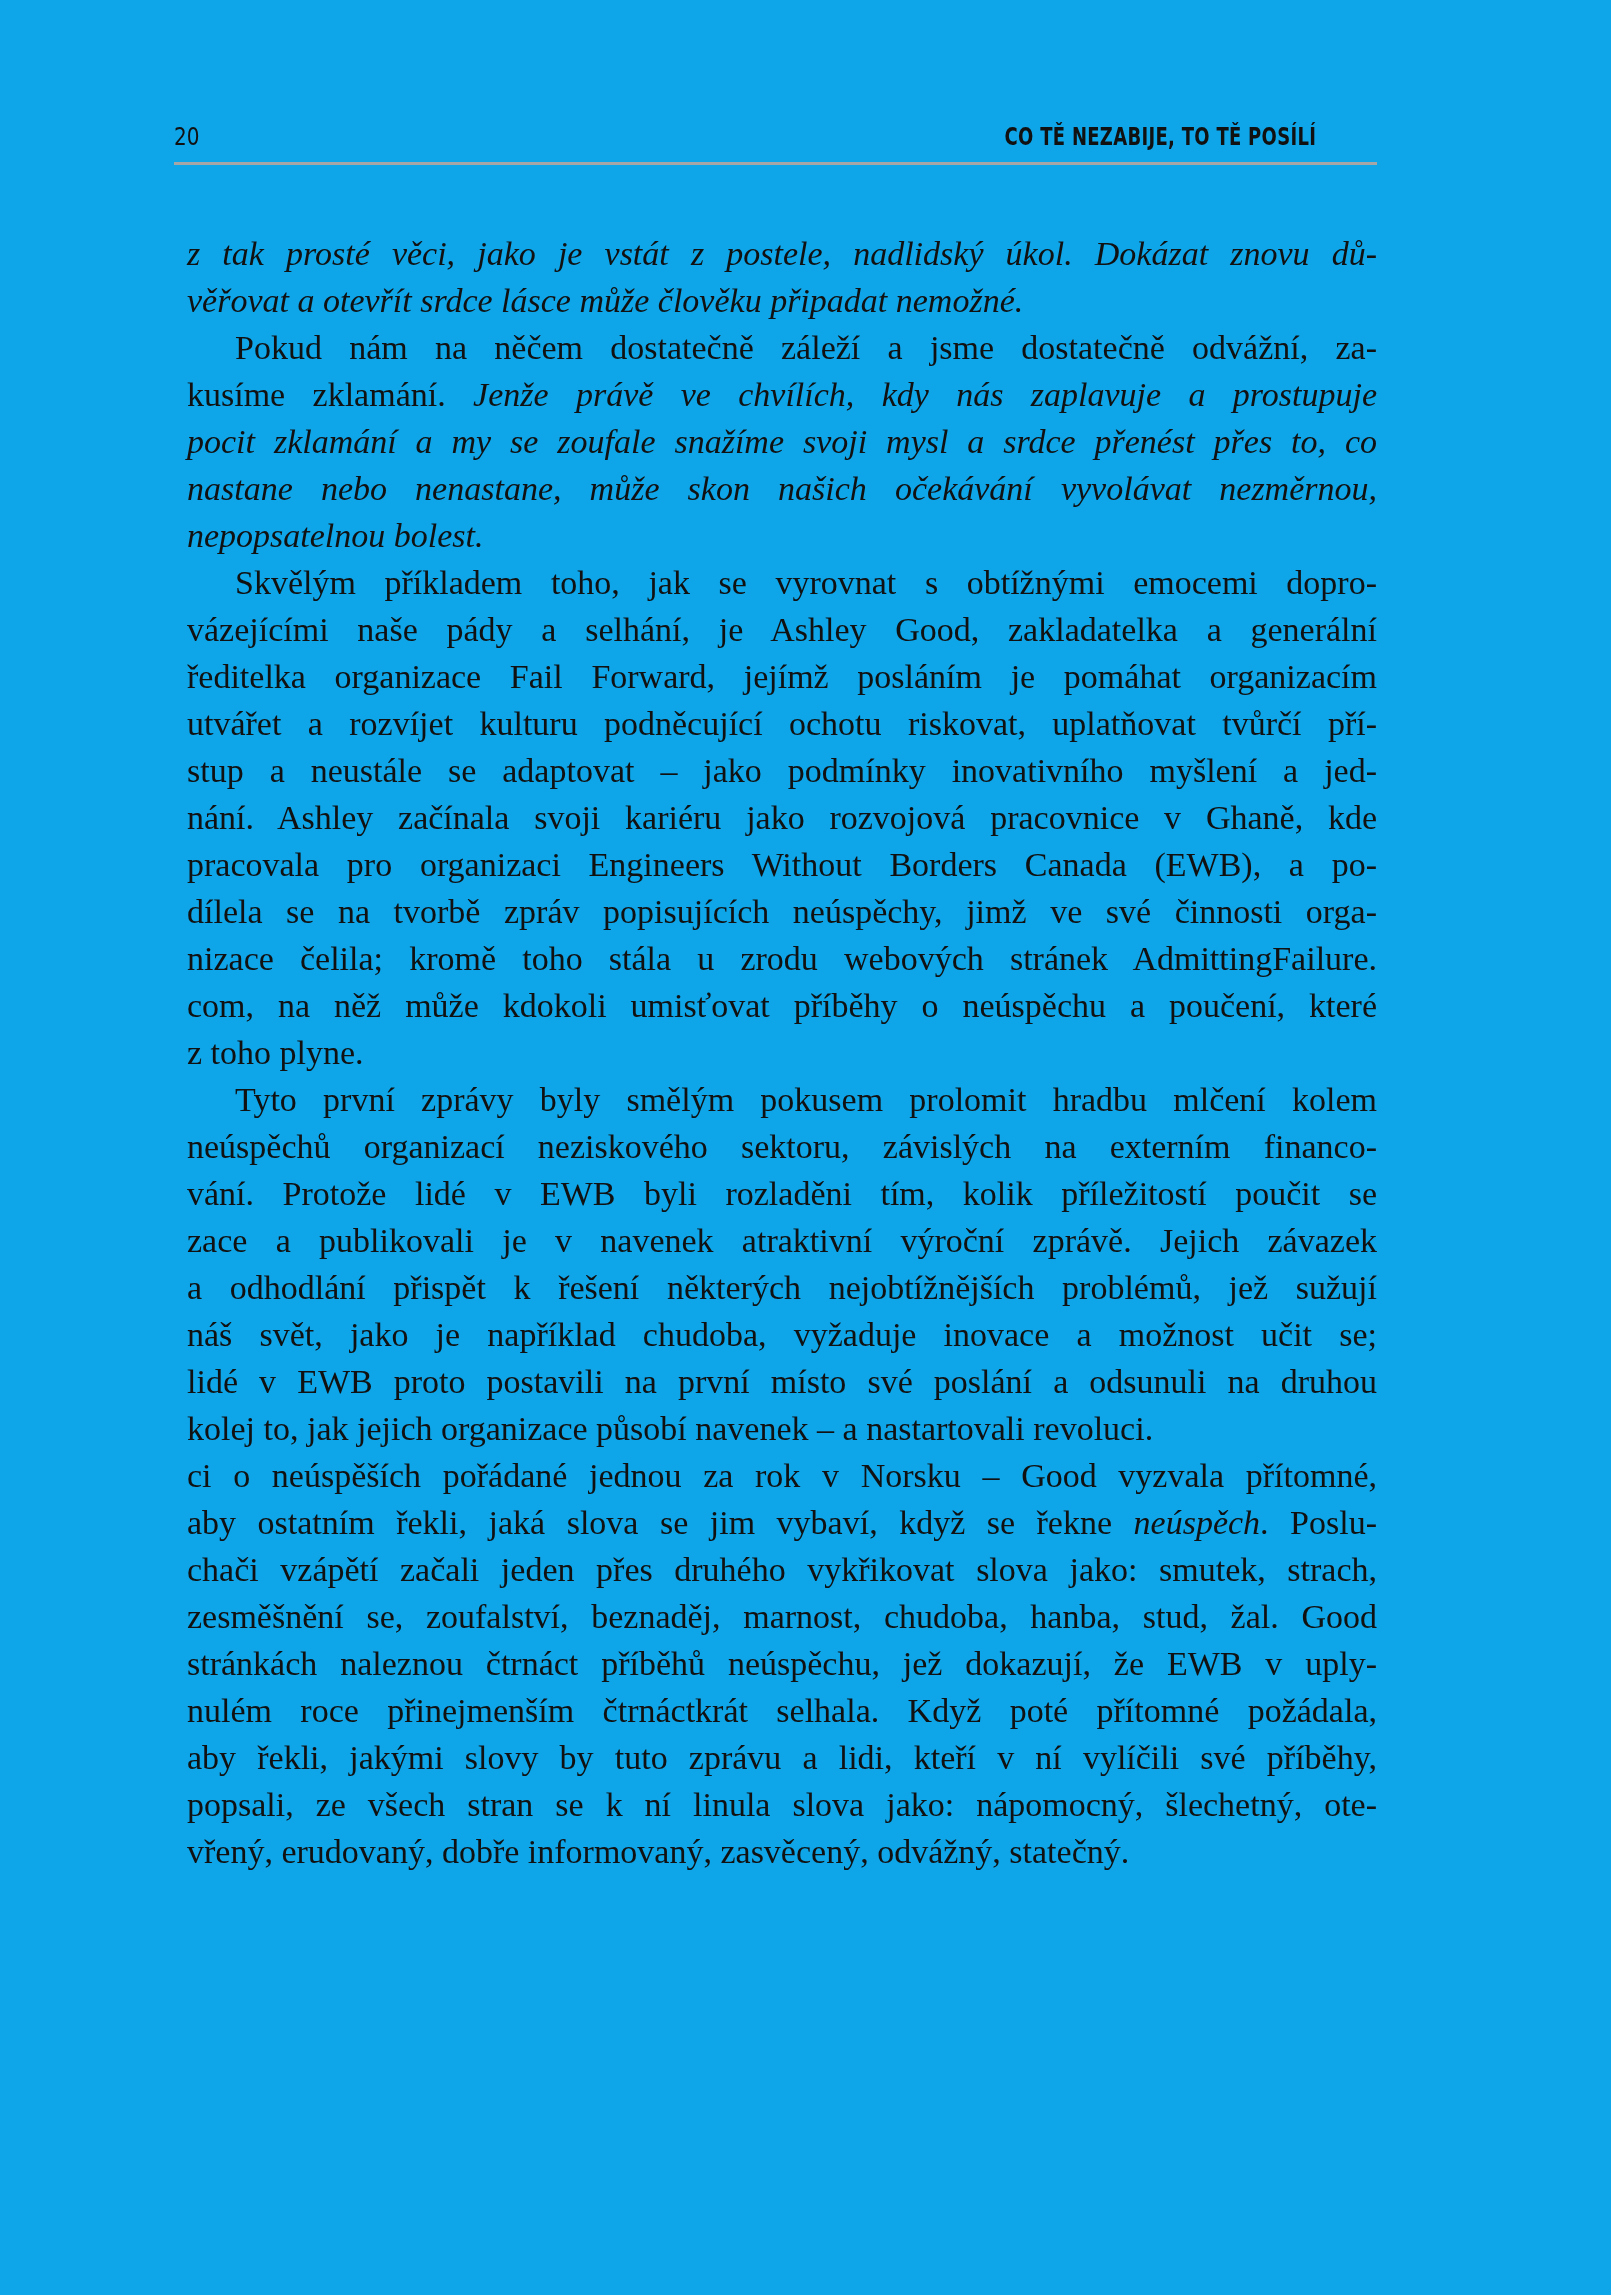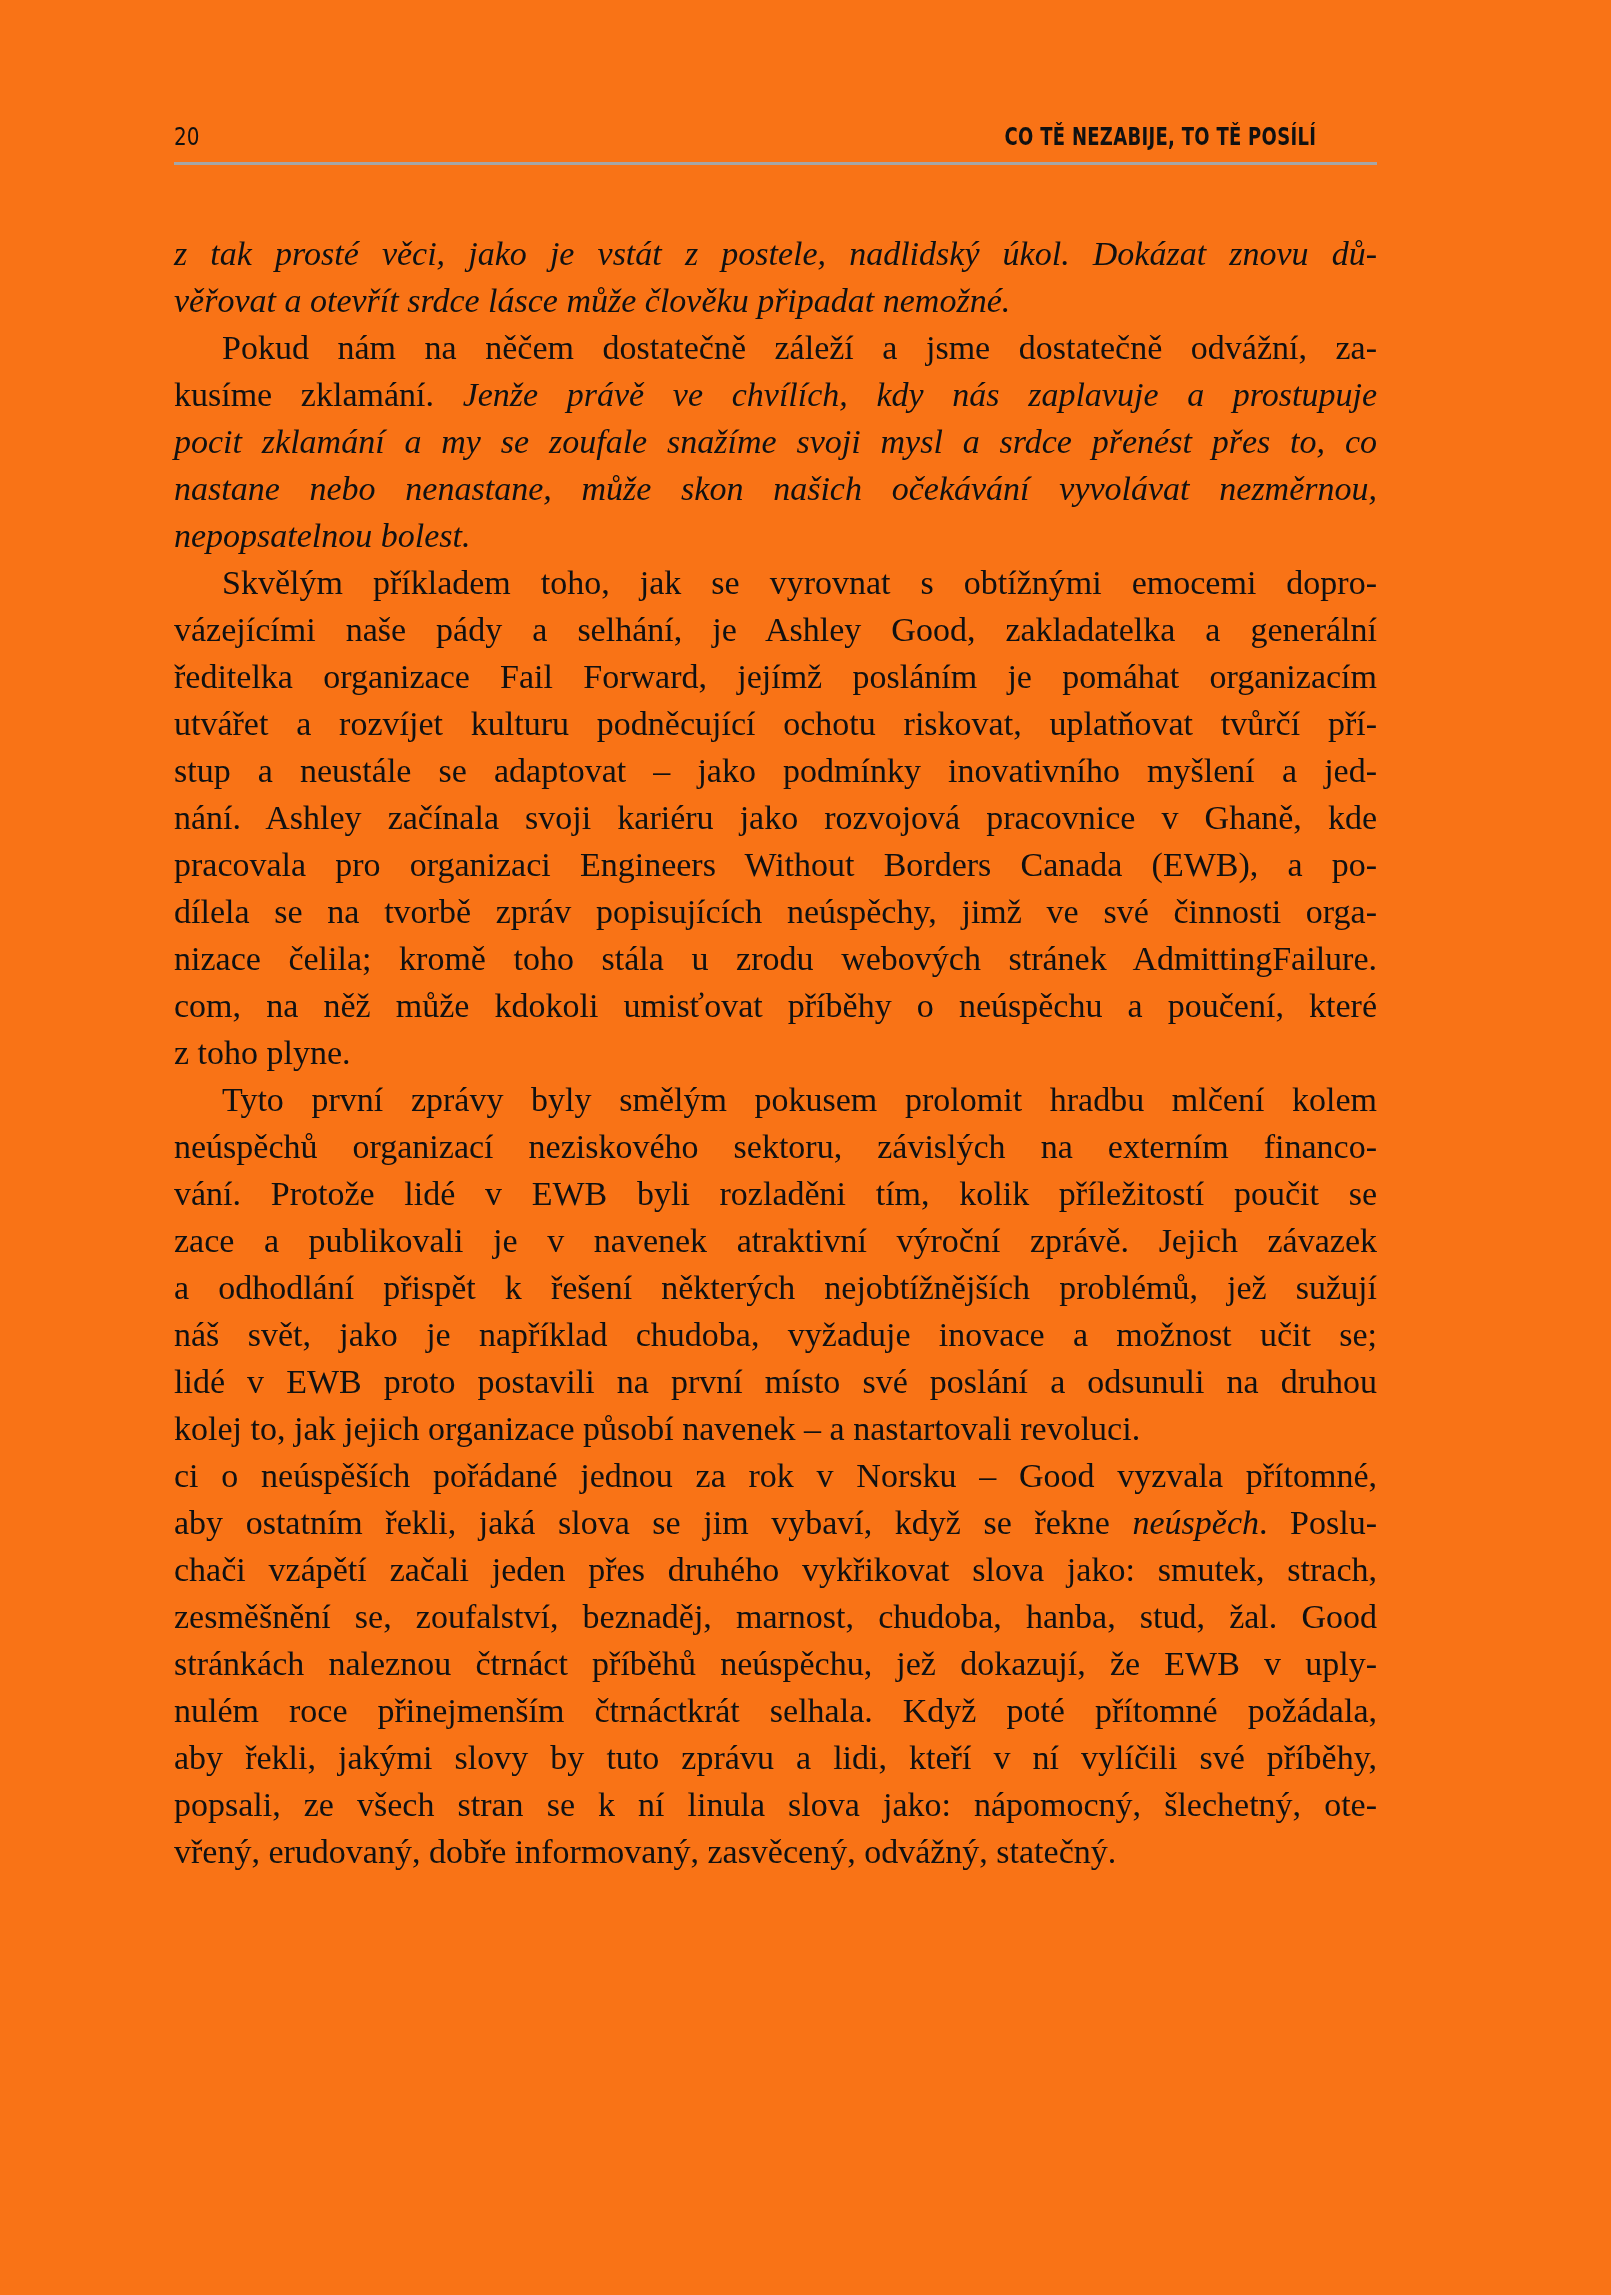--- a/index.html
+++ b/index.html
@@ -1,17 +1,17 @@
 <!DOCTYPE html>
 <html style="font-size:13.2px"><head>
 <meta charset="utf-8">
 <style>
   html, body { margin: 0; padding: 0; background: #ffffff; }
   body { width: 1612px; height: 2295px; position: relative; overflow: hidden; }
-  .page { position: absolute; left: 0; top: 0; width: 1612px; height: 2295px; background: #f97316; }
+  .page { position: absolute; left: 0; top: 0; width: 1612px; height: 2295px; background: #0ea5e9; }
   .running-head {
     position: absolute; left: 174px; top: 122px; width: 1203px; height: 41px;
   }
   .page-number {
     position: absolute; left: 0; top: 0;
     font-family: "DejaVu Sans", sans-serif; font-size: 25px; color: #111;
     transform: scaleX(0.8); transform-origin: left top; letter-spacing: 0px;
   }
   .running-title {
     position: absolute; left: 0; right: 0; top: 0; text-align: right;
@@ -22,21 +22,21 @@
   .head-rule {
     position: absolute; left: 174px; top: 162px; width: 1203px; height: 3.3px; background: #a6a6a6;
   }
   .body-text {
     position: absolute; left: 174px; top: 230px; width: 1203px;
     font-family: "Liberation Serif", serif; font-size: 34px; line-height: 47px; color: #111;
     text-align: justify; hyphens: manual;
   }
   .body-text p { margin: 0; text-indent: 0; }
   .it { font-style: italic; }
-  .line { display: block; text-align: justify; text-align-last: justify; white-space: nowrap; }
+  .line { display: block; text-align: justify; text-align-last: justify; white-space: nowrap; margin-left: 13px; }
   .line.last { text-align-last: left; }
 </style>
 </head>
 <body>
 
 <div class="page">
   <div class="running-head">
     <div class="page-number">20</div>
     <div class="running-title"><span>CO TĚ NEZABIJE, TO TĚ POSÍLÍ</span></div>
   </div>

